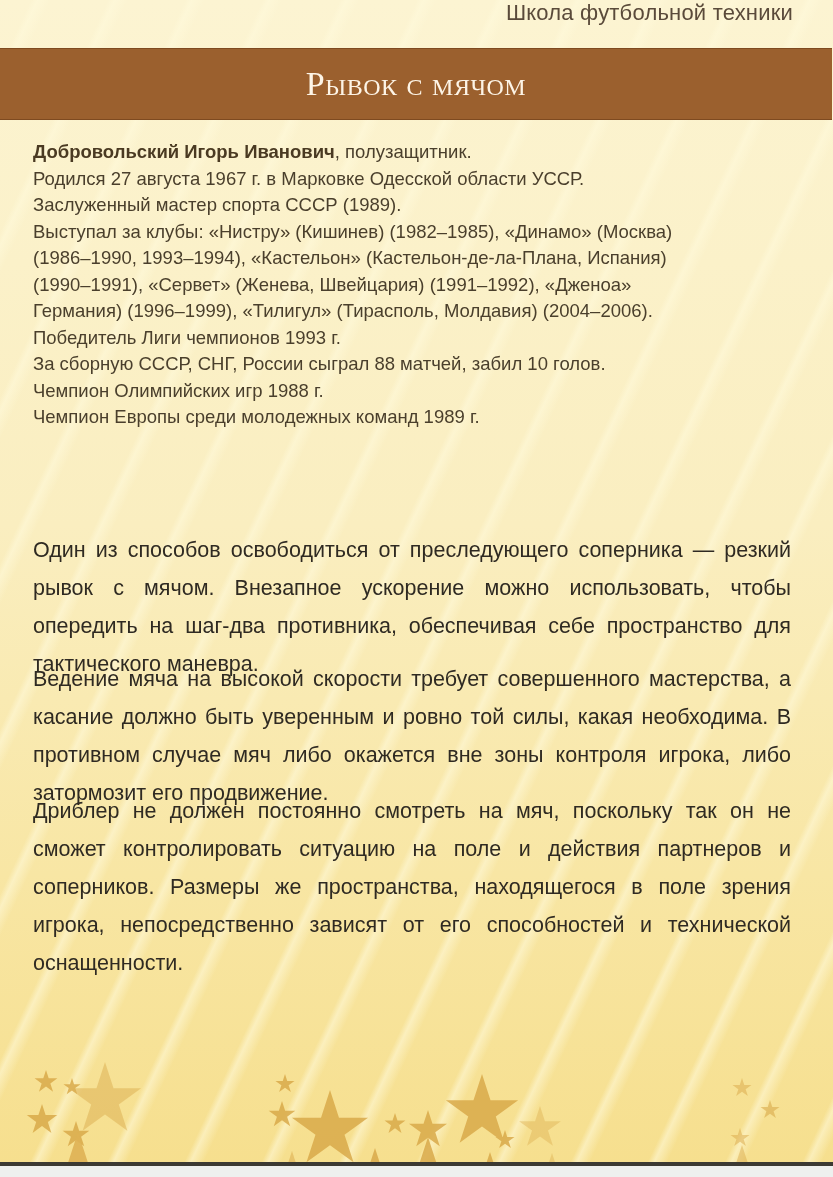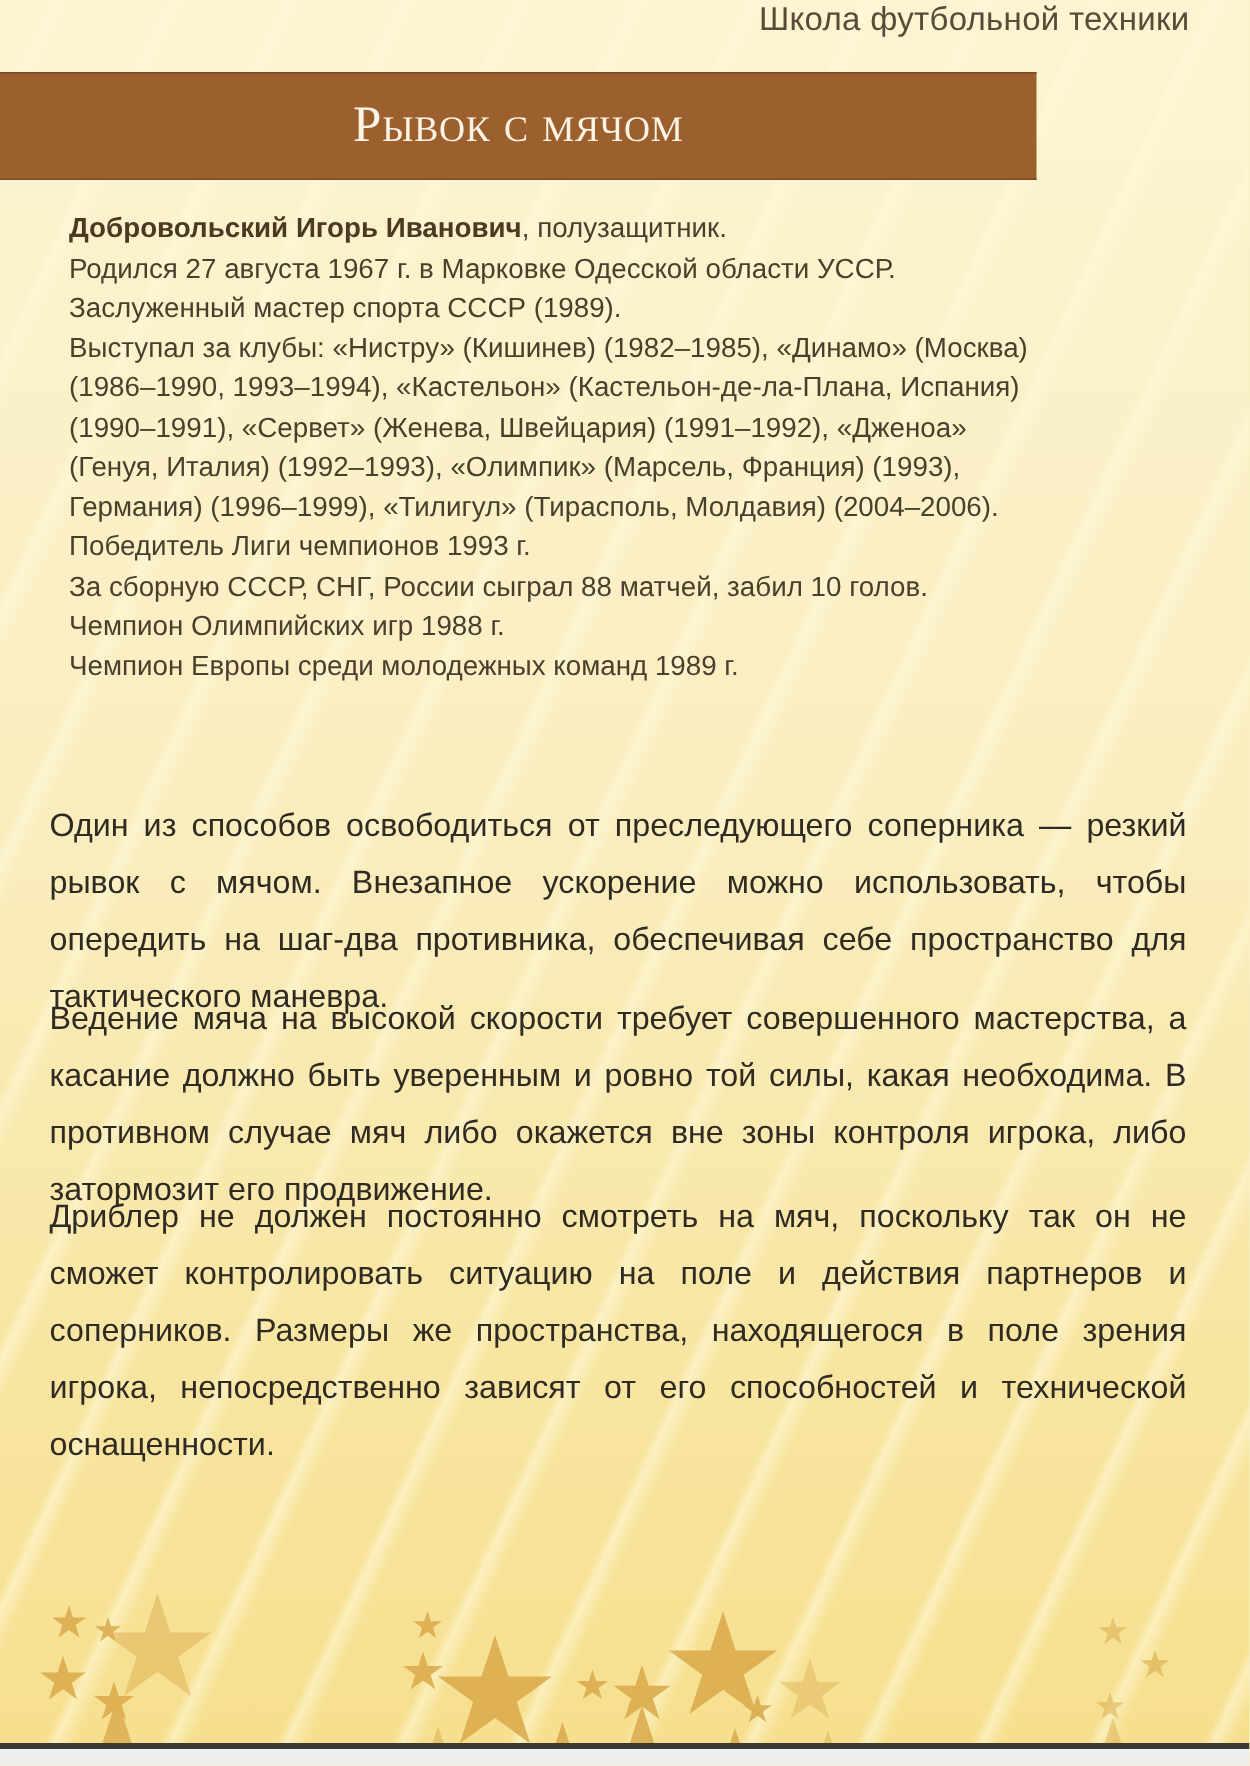--- a/index.html
+++ b/index.html
@@ -21,36 +21,36 @@
   }
   .below {
     position: absolute; left: 0; top: 1166px; width: 833px; height: 11px; background: #eef0ee;
   }
   .series-title {
     position: absolute; right: 40px; top: 0px;
     font-size: 22px; color: #5a4a3a; letter-spacing: 0.2px;
     font-family: "Liberation Sans", sans-serif;
   }
   .title-band {
-    position: absolute; left: 0; top: 48px; width: 691px; height: 70px;
+    position: absolute; left: 0; top: 48px; width: 832px; height: 70px;
     background: #9b602e;
     border-top: 1px solid #7e4a20; border-bottom: 1px solid #7e4a20;
     display: flex; align-items: center; justify-content: center;
   }
   .title-band h1 {
     margin: 0; color: #fdf4e6; font-weight: normal;
     font-family: "Liberation Serif", "DejaVu Serif", serif;
     font-size: 34px; letter-spacing: 0.5px;
     font-variant: small-caps;
   }
   .bio {
     position: absolute; left: 33px; top: 139px; width: 760px;
     font-size: 18.5px; line-height: 26.5px; color: #4a3f2c;
   }
-  .bio .line { white-space: nowrap; display: block; margin-left: 13px; }
+  .bio .line { white-space: nowrap; display: block; }
   .bio .name { font-weight: bold; color: #4a3a22; }
   .body-text {
     position: absolute; left: 33px; width: 758px;
     font-size: 21.5px; line-height: 38px; color: #2f2a22;
     text-align: justify; margin: 0;
   }
   .p1 { top: 531px; }
   .p2 { top: 660px; }
   .p3 { top: 792px; }
   .stars { position: absolute; left: 0; top: 1000px; width: 833px; height: 162px; }
@@ -66,21 +66,20 @@
     <h1>Рывок с мячом</h1>
   </div>
 
   <div class="bio">
     <span class="line"><span class="name">Добровольский Игорь Иванович</span><span>, полузащитник.</span></span>
     <span class="line">Родился 27 августа 1967 г. в Марковке Одесской области УССР.</span>
     <span class="line">Заслуженный мастер спорта СССР (1989).</span>
     <span class="line">Выступал за клубы: «Нистру» (Кишинев) (1982–1985), «Динамо» (Москва)</span>
     <span class="line">(1986–1990, 1993–1994), «Кастельон» (Кастельон-де-ла-Плана, Испания)</span>
     <span class="line">(1990–1991), «Сервет» (Женева, Швейцария) (1991–1992), «Дженоа»</span>
-    <span class="line">(Генуя, Италия) (1992–1993), «Олимпик» (Марсель, Франция) (1993),</span>
     <span class="line">Германия) (1996–1999), «Тилигул» (Тирасполь, Молдавия) (2004–2006).</span>
     <span class="line">Победитель Лиги чемпионов 1993 г.</span>
     <span class="line">За сборную СССР, СНГ, России сыграл 88 матчей, забил 10 голов.</span>
     <span class="line">Чемпион Олимпийских игр 1988 г.</span>
     <span class="line">Чемпион Европы среди молодежных команд 1989 г.</span>
   </div>
 
   <p class="body-text p1">Один из способов освободиться от преследующего соперника — резкий рывок с мячом. Внезапное ускорение можно использовать, чтобы опередить на шаг-два противника, обеспечивая себе пространство для тактического маневра.</p>
   <p class="body-text p3">Дриблер не должен постоянно смотреть на мяч, поскольку так он не сможет контролировать ситуацию на поле и действия партнеров и соперников. Размеры же пространства, находящегося в поле зрения игрока, непосредственно зависят от его способностей и технической оснащенности.</p>
   <p class="body-text p2">Ведение мяча на высокой скорости требует совершенного мастерства, а касание должно быть уверенным и ровно той силы, какая необходима. В противном случае мяч либо окажется вне зоны контроля игрока, либо затормозит его продвижение.</p>

